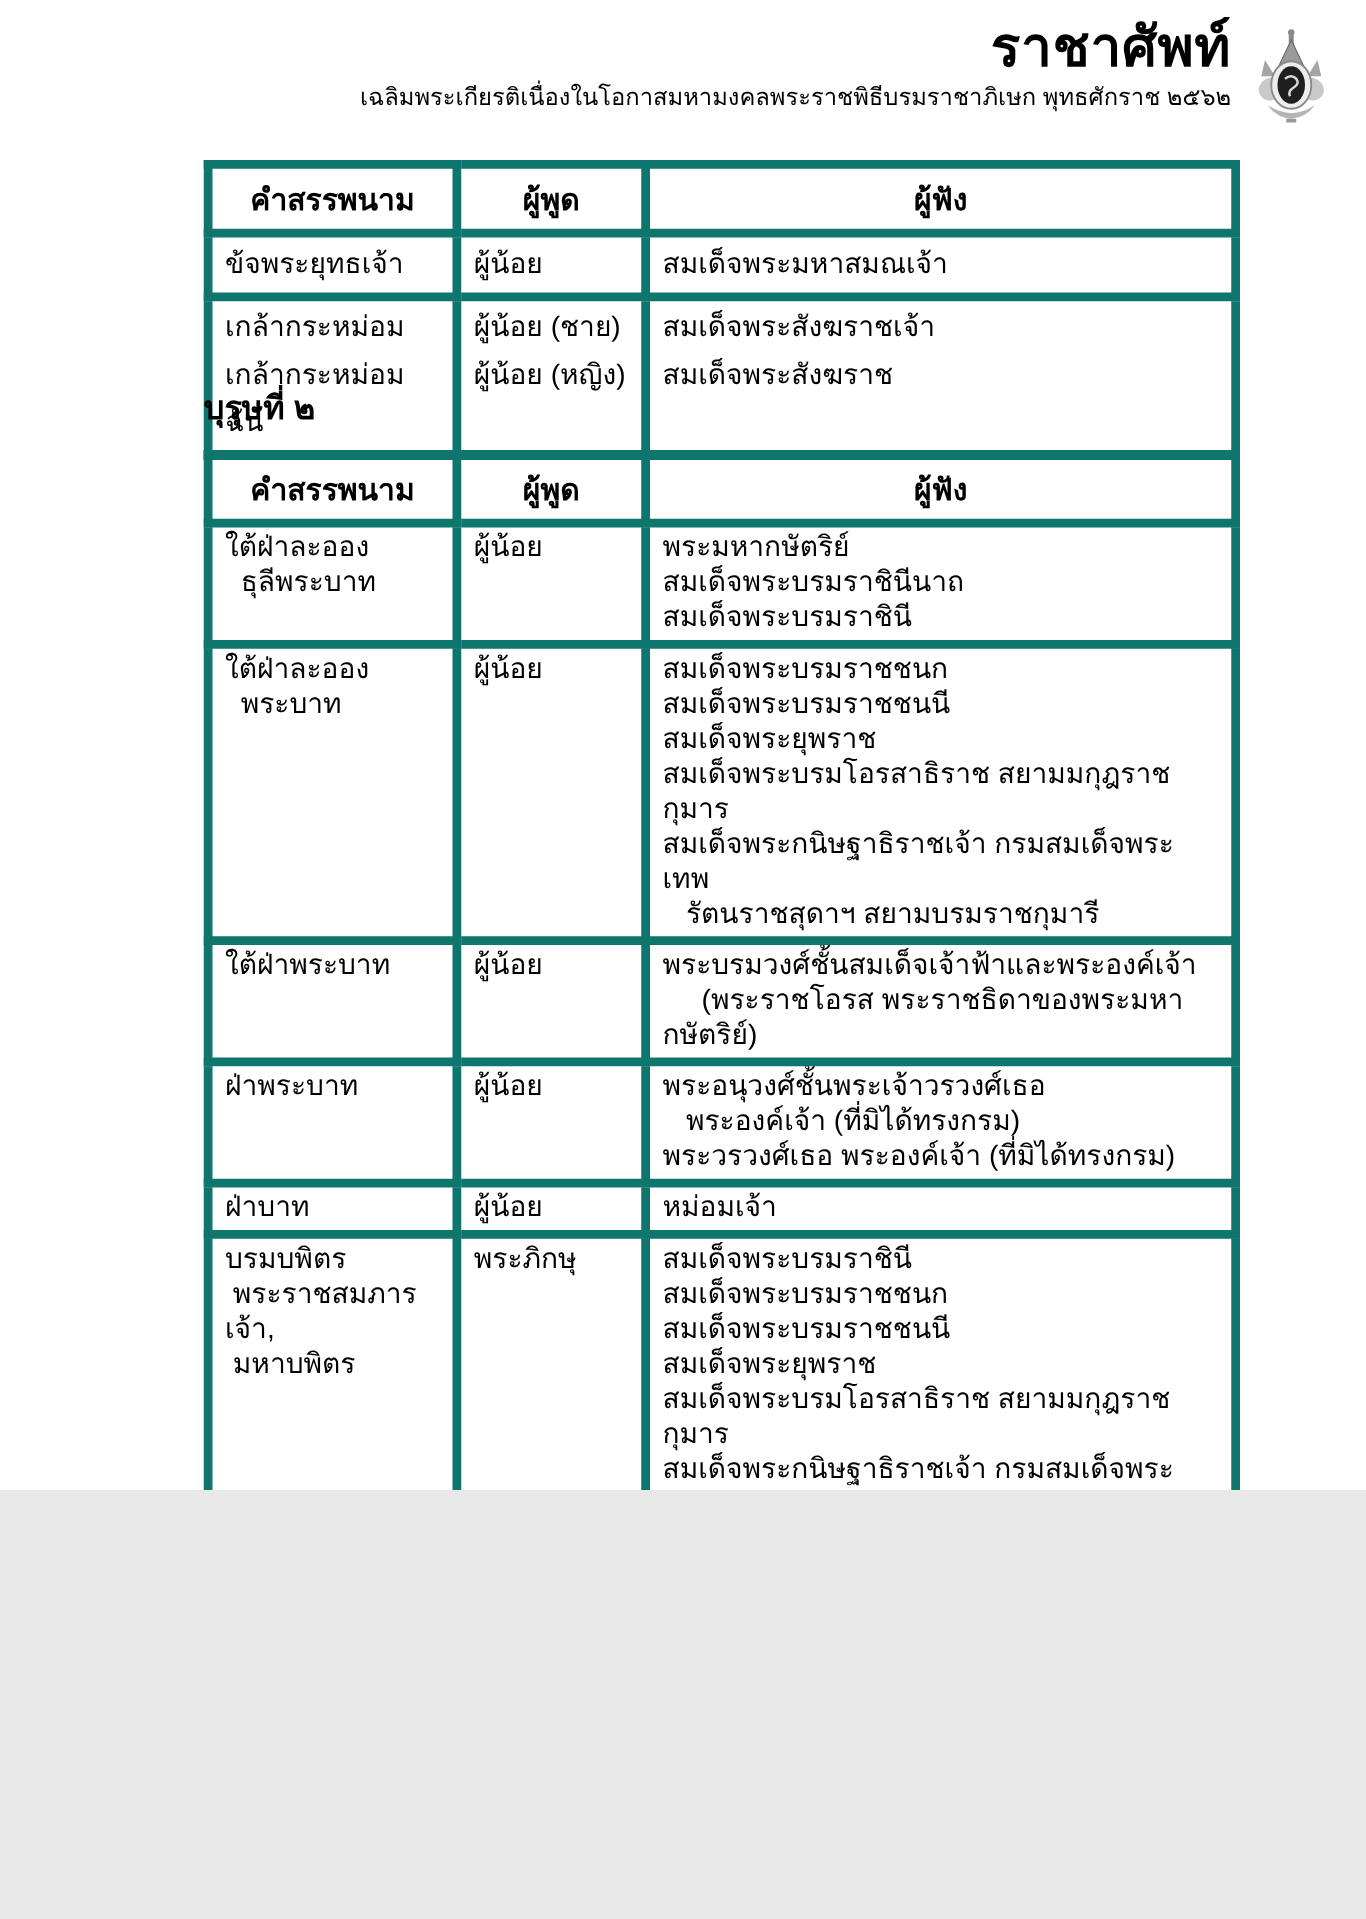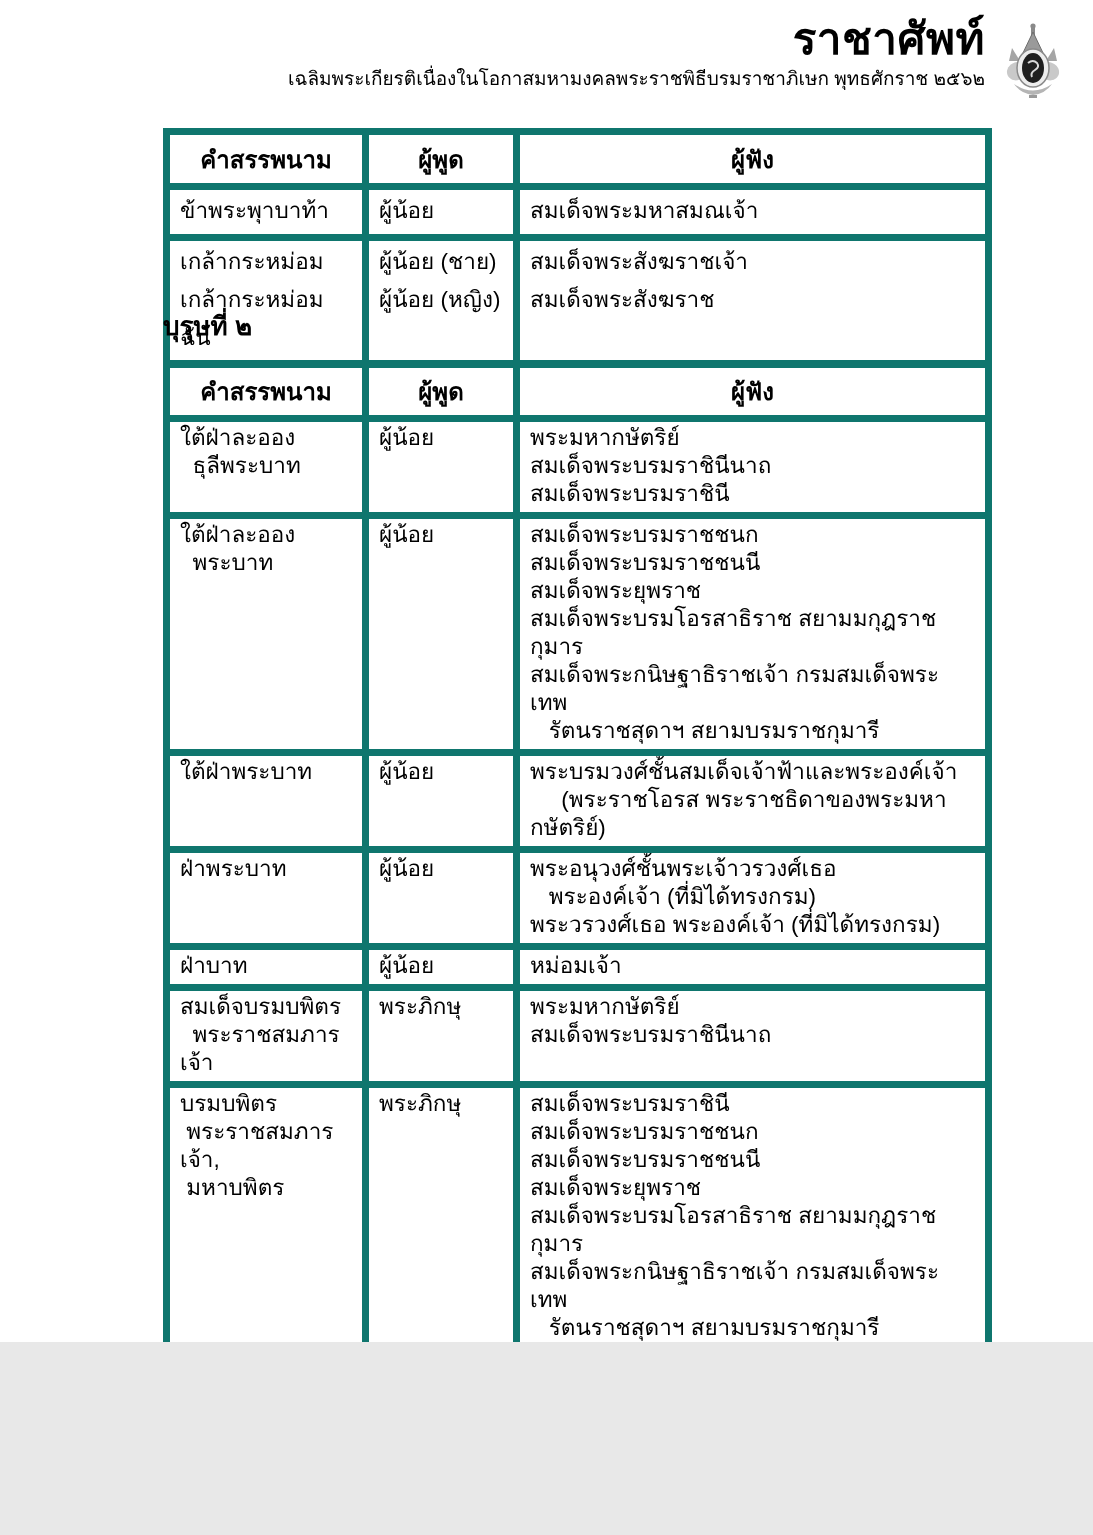--- a/index.html
+++ b/index.html
@@ -1,19 +1,19 @@
 <!DOCTYPE html>
 <html lang="th"><head>
 <meta charset="utf-8">
 <style>
   html, body { margin: 0; padding: 0; background: #e8e8e8; }
   .page {
     position: relative;
     width: 1093px;
-    height: 1342px;
+    height: 1192px;
     margin: 0 auto;
     background: #ffffff;
     font-family: "Liberation Sans", sans-serif;
     color: #000;
     overflow: hidden;
   }
 
   
   .doc-header {
     position: absolute;
@@ -138,21 +138,21 @@
       </colgroup>
     <thead>
       <tr>
         <th>คำสรรพนาม</th>
         <th>ผู้พูด</th>
         <th>ผู้ฟัง</th>
       </tr>
     </thead>
     <tbody>
       <tr>
-        <td>ข้าพระพุาบาท้า</td>
+        <td>ข้จพระยุทธเจ้า</td>
         <td>ผู้น้อย</td>
         <td>สมเด็จพระมหาสมณเจ้า</td>
       </tr>
       <tr>
         <td>เกล้ากระหม่อม
 เกล้ากระหม่อมฉัน</td>
         <td>ผู้น้อย (ชาย)
 ผู้น้อย (หญิง)</td>
         <td>สมเด็จพระสังฆราชเจ้า
 สมเด็จพระสังฆราช</td>
@@ -205,27 +205,20 @@
         <td>ฝ่าพระบาท</td>
         <td>ผู้น้อย</td>
         <td>พระอนุวงศ์ชั้นพระเจ้าวรวงศ์เธอ
    พระองค์เจ้า (ที่มิได้ทรงกรม)
 พระวรวงศ์เธอ พระองค์เจ้า (ที่มิได้ทรงกรม)</td>
       </tr>
       <tr>
         <td>ฝ่าบาท</td>
         <td>ผู้น้อย</td>
         <td>หม่อมเจ้า</td>
-      </tr>
-      <tr>
-        <td>สมเด็จบรมบพิตร
-  พระราชสมภารเจ้า</td>
-        <td>พระภิกษุ</td>
-        <td>พระมหากษัตริย์
-สมเด็จพระบรมราชินีนาถ</td>
       </tr>
       <tr>
         <td>บรมบพิตร
  พระราชสมภารเจ้า,
  มหาบพิตร</td>
         <td>พระภิกษุ</td>
         <td>สมเด็จพระบรมราชินี
 สมเด็จพระบรมราชชนก
 สมเด็จพระบรมราชชนนี
 สมเด็จพระยุพราช

